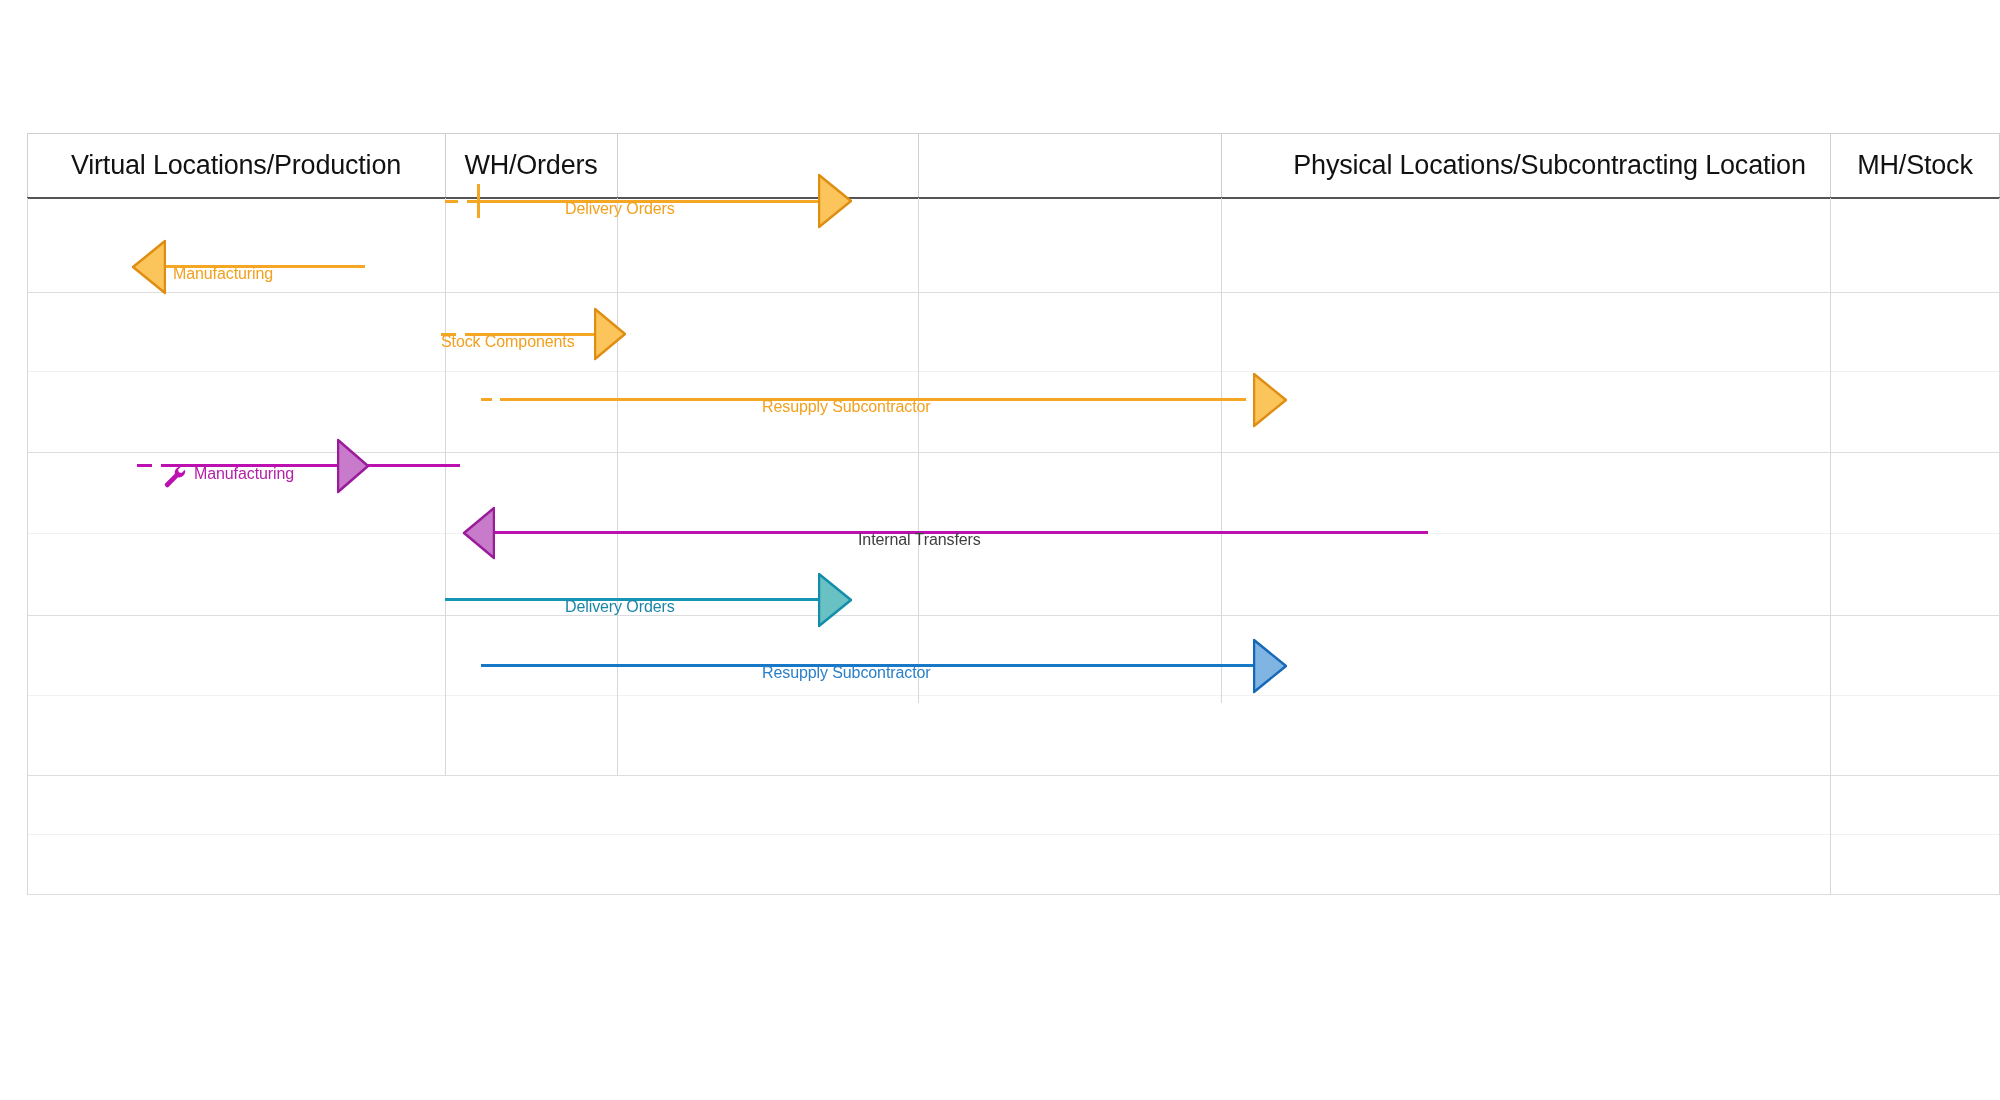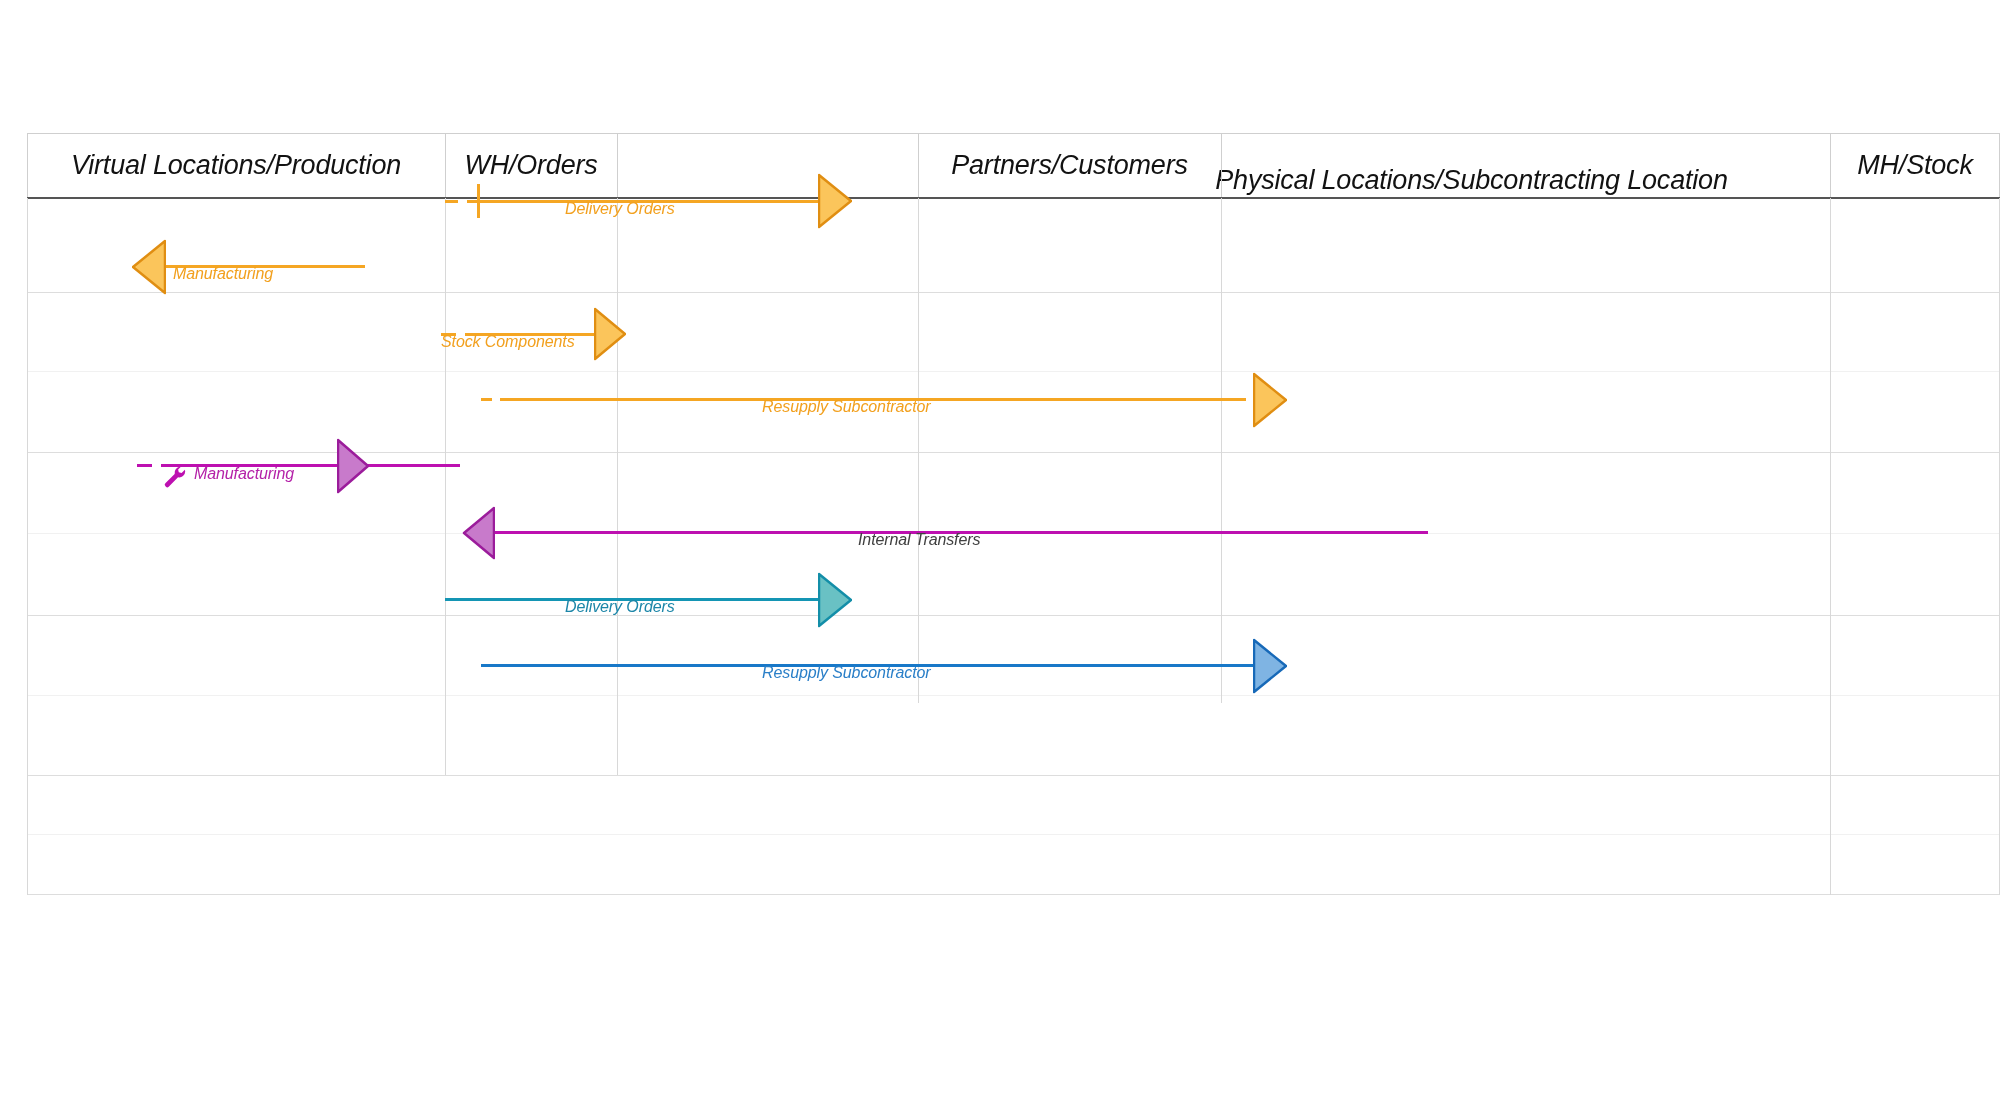--- a/index.html
+++ b/index.html
@@ -2,21 +2,21 @@
 <html><head>
 <meta charset="utf-8">
 <style>
   html,body{margin:0;padding:0;}
   body{
     width:2000px;height:1100px;
     background:#ffffff;
     font-family:"Liberation Sans", sans-serif;
     overflow:hidden;
   }
-  .canvas{position:relative;width:1604px;height:1100px;font-style:italic;}
+  .canvas{position:relative;width:1604px;height:1100px;}
 
   
   .grid{
     position:absolute;
     left:27px; top:133px;
     width:1973px; height:762px;
   }
   .cellborder{
     position:absolute;top:0;bottom:0;width:1px;
     background:#d8d8d8;
@@ -63,24 +63,21 @@
 
   <div class="grid">
 
     <div class="header">
       <div class="hcell" style="left:0px;width:418px;">
         <span>Virtual Locations/Production</span>
       </div>
       <div class="hcell" style="left:418px;width:172px;">
         <span>WH/Orders</span>
       </div>
-      <div class="hcell" style="left:891px;width:303px;">
-        <span>Partners/Customers</span>
-      </div>
-      <div class="hcell" style="left:1140px;width:609px;margin-top:15px;">
+      <div class="hcell" style="left:1218px;width:609px;">
         <span>Physical Locations/Subcontracting Location</span>
       </div>
       <div class="hcell" style="left:1803px;width:170px;">
         <span>MH/Stock</span>
       </div>
 
       <div class="vline-head" style="left:0px;   top:0;height:65px;background:#cfcfcf;"></div>
       <div class="vline-head" style="left:418px; top:0;height:65px;"></div>
       <div class="vline-head" style="left:590px; top:0;height:65px;"></div>
       <div class="vline-head" style="left:891px; top:0;height:65px;"></div>

